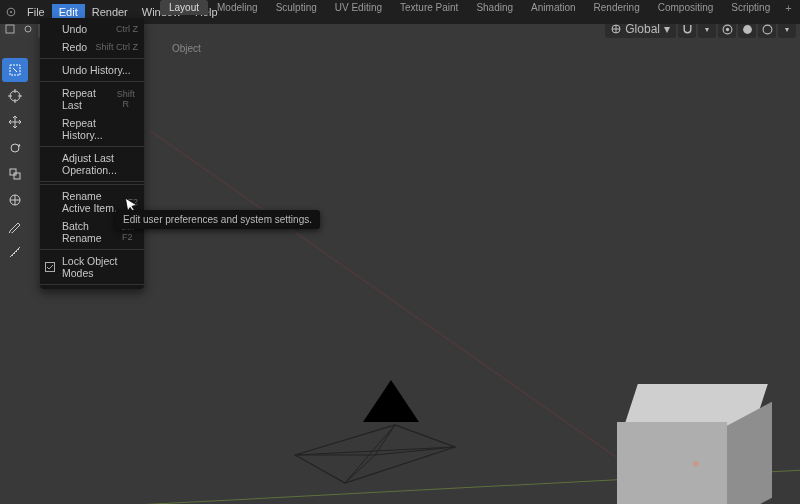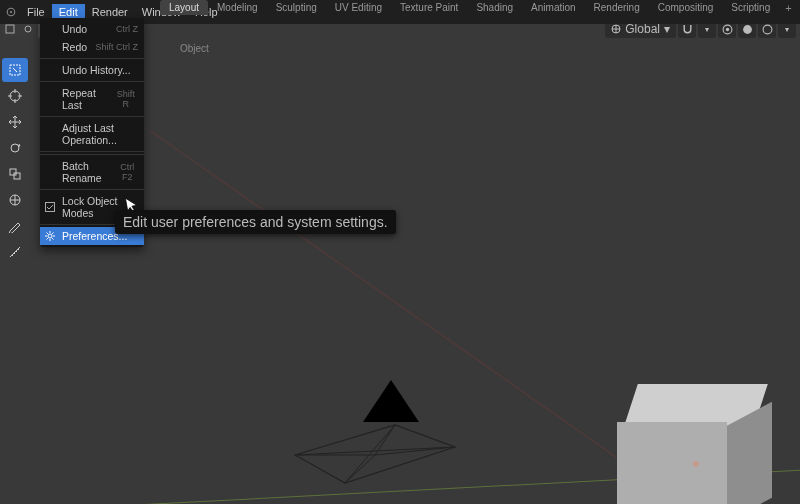--- a/index.html
+++ b/index.html
@@ -36,21 +36,21 @@
   
   .dropdown { position: absolute; top: 18px; left: 40px; width: 104px; background: #161616; border-radius: 0 0 4px 4px; box-shadow: 0 4px 10px rgba(0,0,0,0.5); z-index: 200; padding: 2px 0; }
   .dd-item { display: flex; align-items: center; justify-content: space-between; padding: 3px 6px 3px 22px; color: #c8c8c8; font-size: 10.5px; position: relative; cursor: default; }
   .dd-item .shortcut { color: #666; font-size: 9px; text-align: center; }
   .dd-item.highlight { background: #3a7bd5; color: #fff; }
   .dd-sep { height: 1px; background: #333; margin: 2px 0; }
   .dd-item .pre-icon { position: absolute; left: 4px; width: 12px; height: 12px; display:flex; align-items:center; justify-content:center; color:#aaa; }
   .dd-item.highlight .pre-icon { color:#fff; }
   
   
-  .tooltip { position: absolute; top: 210px; left: 115px; background: #111; color: #bbb; font-size: 14px; padding: 4px 8px; border-radius: 3px; z-index: 300; box-shadow: 0 2px 6px rgba(0,0,0,0.6); }
+  .tooltip { position: absolute; top: 210px; left: 115px; background: #111; color: #bbb; font-size: 10px; padding: 4px 8px; border-radius: 3px; z-index: 300; box-shadow: 0 2px 6px rgba(0,0,0,0.6); }
   
   
   .cursor { position: absolute; top: 196px; left: 126px; z-index: 250; color: #fff; font-size: 14px; transform: rotate(-10deg); pointer-events: none; }
   
   
   .viewport { position: absolute; top: 40px; left: 30px; right: 0; bottom: 0; overflow: hidden; }
   .axis-green { position: absolute; left: 0; top: 470px; width: 800px; height: 1px; background: rgba(120,150,60,0.6); transform-origin: 0 0; transform: rotate(-3deg); }
   .axis-red { position: absolute; left: 120px; top: 90px; width: 800px; height: 1px; background: rgba(150,60,60,0.35); transform-origin: 0 0; transform: rotate(35deg); }
   
   
@@ -58,21 +58,21 @@
   .camera-tri { position: absolute; left: 78px; top: -5px; width: 0; height: 0; border-left: 28px solid transparent; border-right: 28px solid transparent; border-bottom: 42px solid #000; }
   
   
   .cube { position: absolute; right: 30px; bottom: -10px; width: 150px; height: 130px; }
   .cube .top { position: absolute; top: 0; left: 10px; width: 130px; height: 48px; background: #cfcfcf; transform: skewX(-18deg); }
   .cube .front { position: absolute; top: 38px; left: -3px; width: 110px; height: 90px; background: #aeaeae; }
   .cube .side { position: absolute; top: 30px; left: 106px; width: 46px; height: 96px; background: #8e8e8e; transform: skewY(-28deg); }
   .cube .pivot { position: absolute; top: 72px; left: 70px; color: #c98; font-size: 14px; }
   
   
-  .context-label { position: absolute; top: 43px; left: 180px; font-size: 10px; color: #888; z-index: 20; }
+  .context-label { position: absolute; top: 43px; left: 172px; font-size: 10px; color: #888; z-index: 20; }
 </style>
 </head>
 <body>
 
 <div class="top-menu">
   <span class="logo">
     <svg viewBox="0 0 16 16" width="12" height="12">
         <circle cx="8" cy="8" r="5" fill="none" stroke="#888" stroke-width="1.5"></circle>
         <circle cx="8" cy="8" r="1.5" fill="#888"></circle>
       </svg>
@@ -211,50 +211,48 @@
   </div>
   <div class="dd-sep"></div>
   <div class="dd-item">
     <span>Undo History...</span>
   </div>
   <div class="dd-sep"></div>
   <div class="dd-item">
     <span>Repeat Last</span>
     <span class="shortcut">Shift R</span>
   </div>
+  <div class="dd-item">
+    <span>Repeat History...</span>
+  </div>
   <div class="dd-sep"></div>
   <div class="dd-item">
     <span>Adjust Last Operation...</span>
   </div>
   <div class="dd-sep"></div>
   <div class="dd-sep"></div>
+  <div class="dd-item">
+    <span>Rename Active Item...</span>
+    <span class="shortcut">F2</span>
+  </div>
   <div class="dd-item">
     <span>Batch Rename</span>
     <span class="shortcut">Ctrl F2</span>
   </div>
   <div class="dd-sep"></div>
   <div class="dd-item">
     <span class="pre-icon">
       <svg width="10" height="10" viewBox="0 0 10 10">
           <rect x="0.5" y="0.5" width="9" height="9" fill="none" stroke="currentColor"></rect>
           <path d="M2 5l2 2 4-4" stroke="currentColor" fill="none"></path>
         </svg>
     </span>
     <span>Lock Object Modes</span>
   </div>
   <div class="dd-sep"></div>
-  <div class="dd-item highlight">
-    <span class="pre-icon">
-      <svg width="10" height="10" viewBox="0 0 10 10">
-          <circle cx="5" cy="5" r="2" fill="none" stroke="currentColor"></circle>
-          <path d="M5 0v2M5 8v2M0 5h2M8 5h2M1.5 1.5l1.4 1.4M7.1 7.1l1.4 1.4M8.5 1.5L7.1 2.9M2.9 7.1L1.5 8.5" stroke="currentColor"></path>
-        </svg>
-    </span>
-    <span>Preferences...</span>
-  </div>
 </div>
 
 <div class="cursor">
   <svg width="14" height="18" viewBox="0 0 14 18">
       <path d="M1 1l0 13 3-3 2 5 2-1-2-5 5 0z" fill="#fff" stroke="#000" stroke-width="0.7"></path>
     </svg>
 </div>
 
 <div class="tooltip">Edit user preferences and system settings.</div>
 

